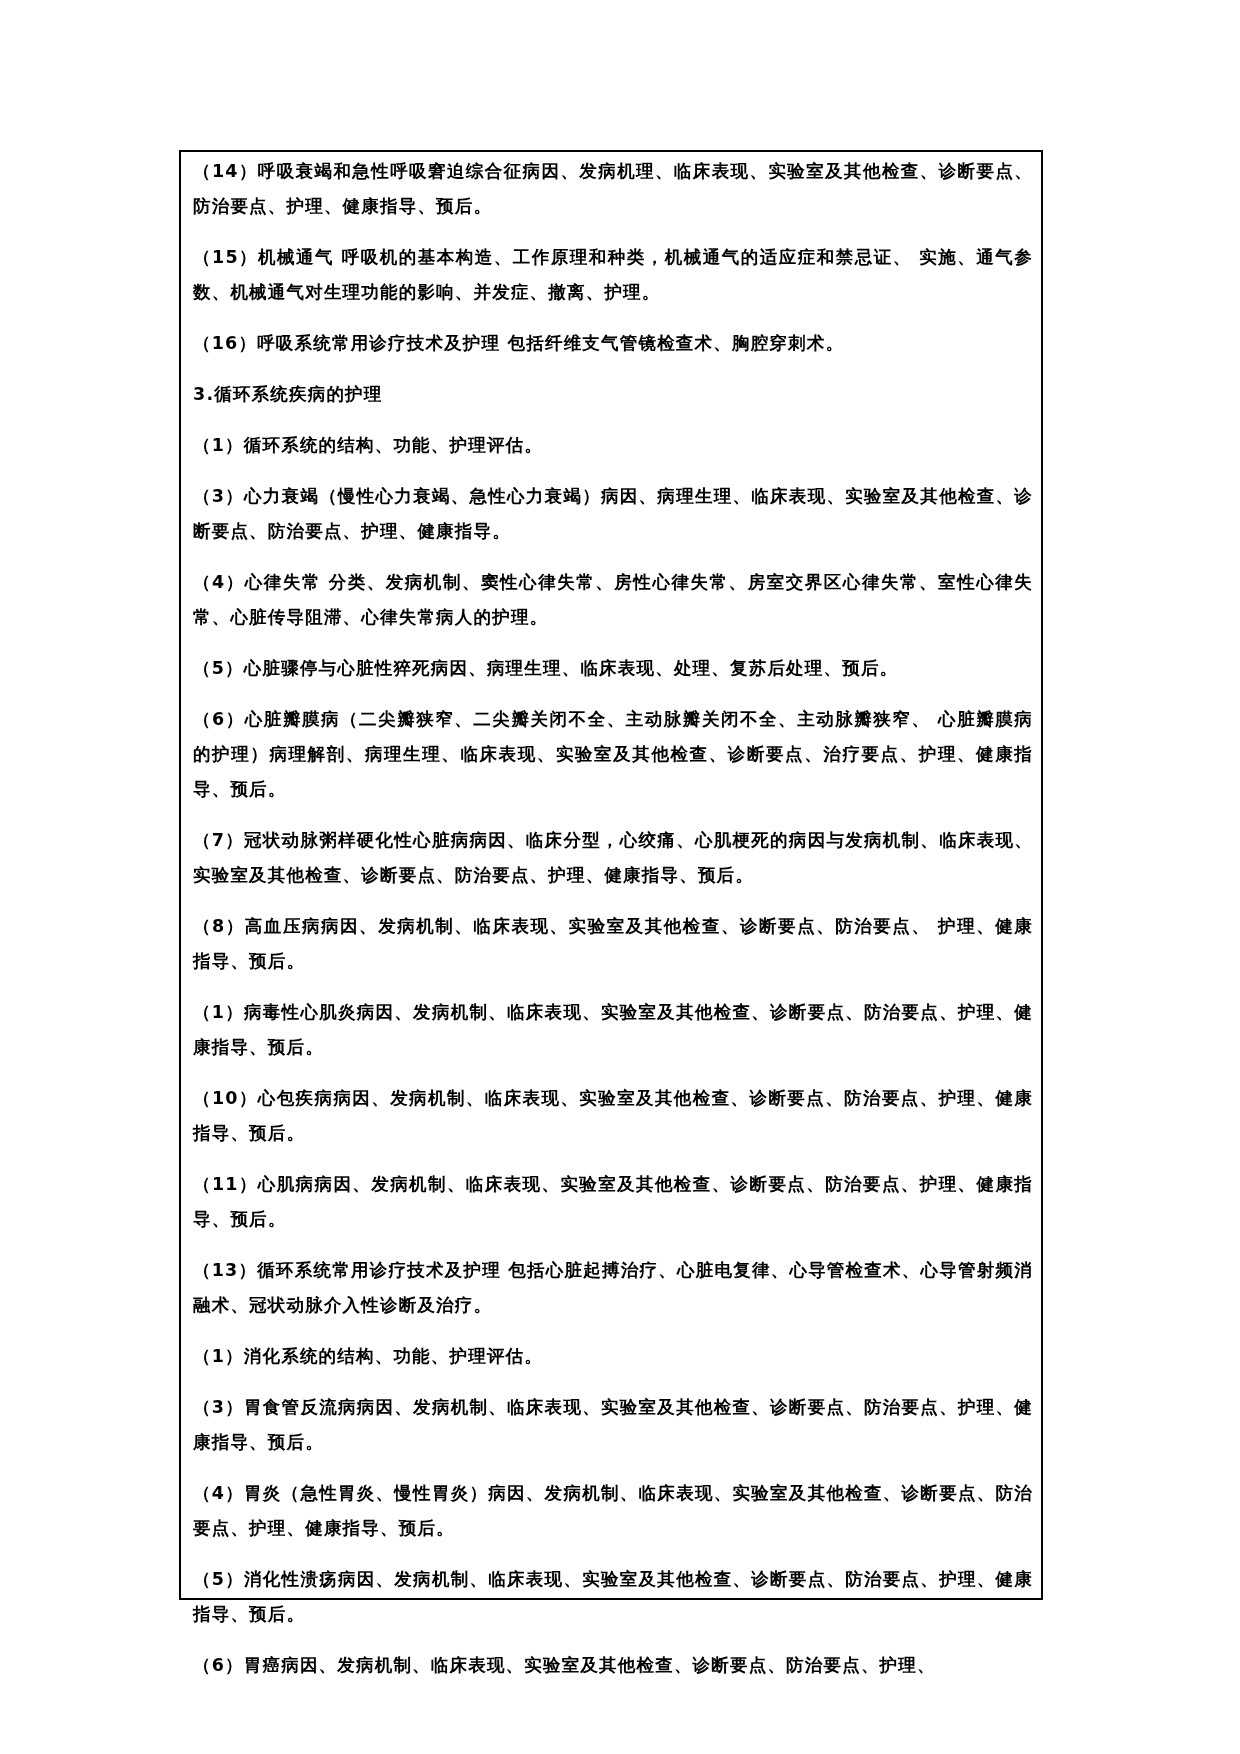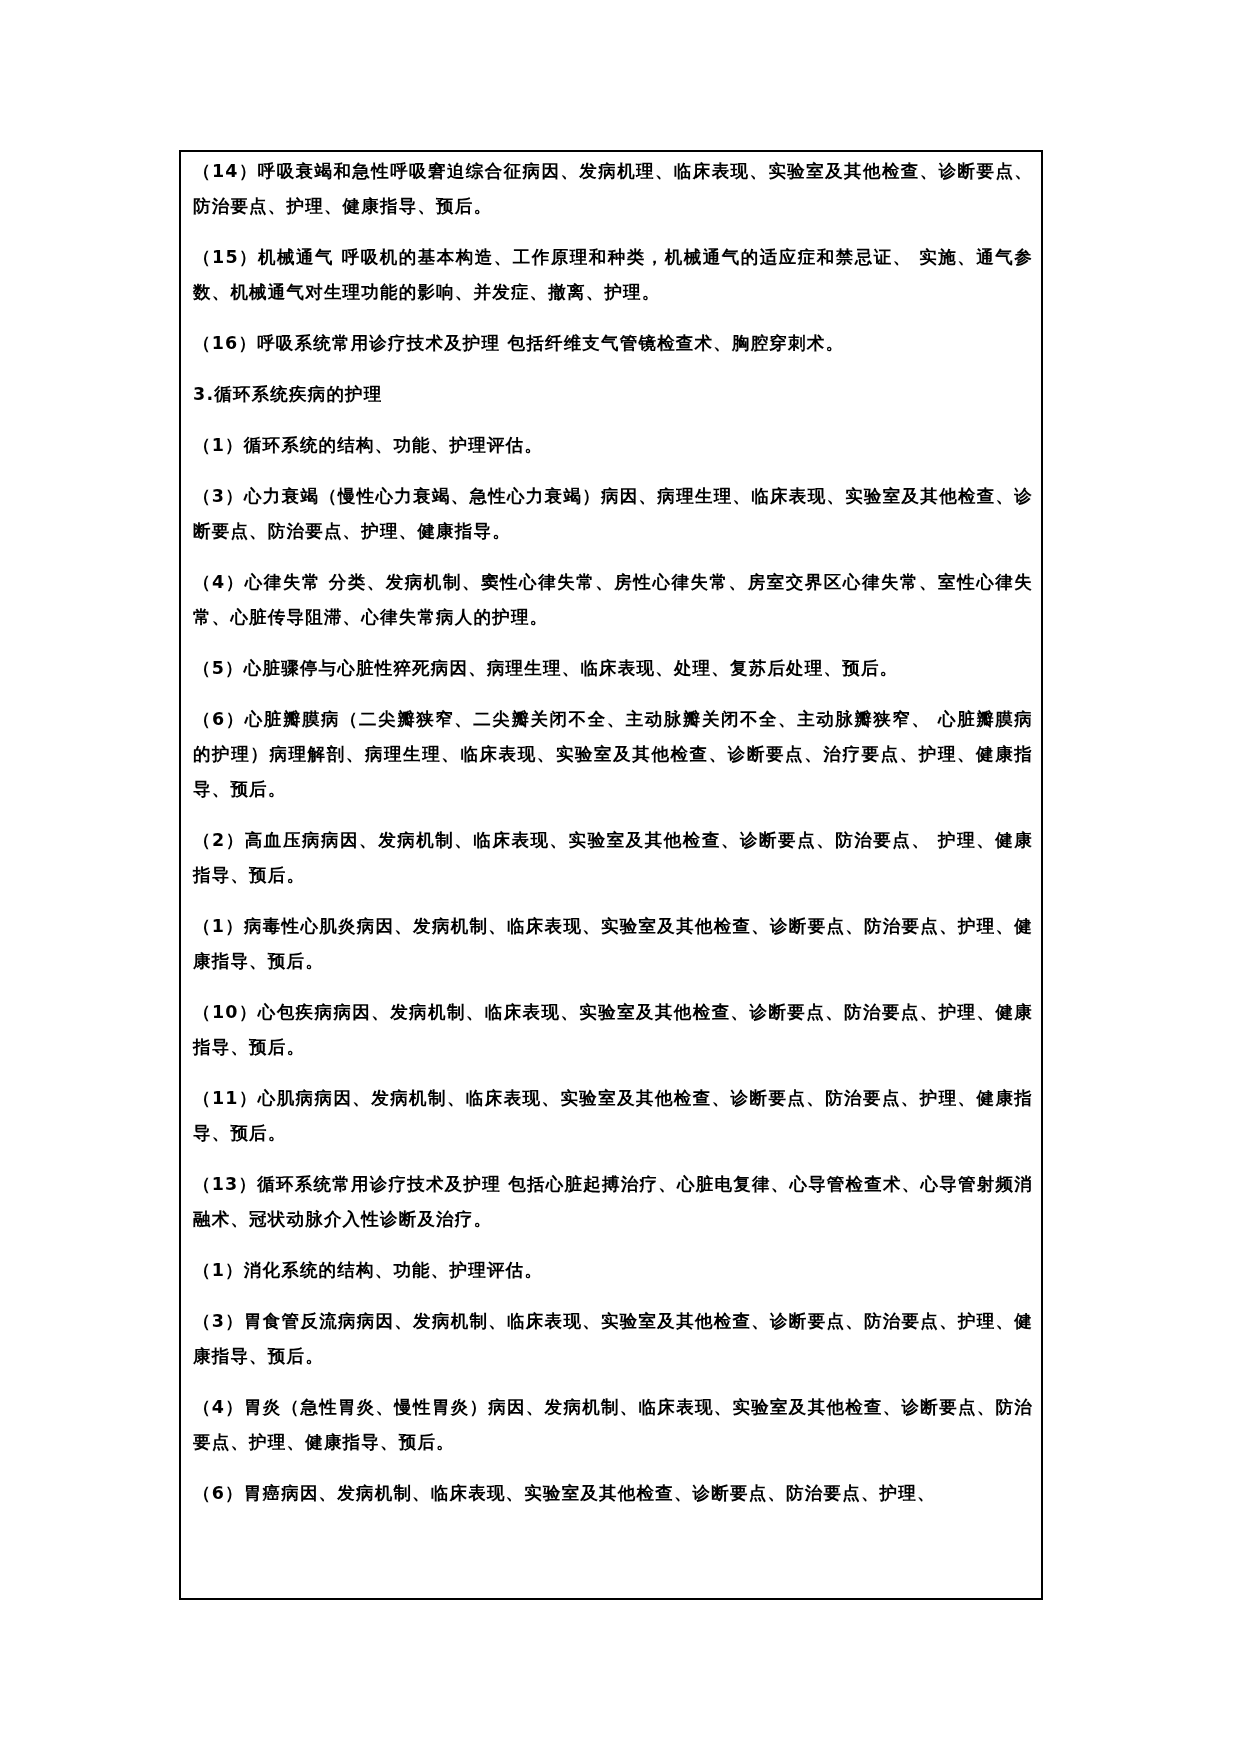--- a/index.html
+++ b/index.html
@@ -25,22 +25,24 @@
 <div class="page-box">
   <p class="para item">（14）呼吸衰竭和急性呼吸窘迫综合征病因、发病机理、临床表现、实验室及其他检查、诊断要点、防治要点、护理、健康指导、预后。</p>
   <p class="para item">（15）机械通气 呼吸机的基本构造、工作原理和种类，机械通气的适应症和禁忌证、 实施、通气参数、机械通气对生理功能的影响、并发症、撤离、护理。</p>
   <p class="para item">（16）呼吸系统常用诊疗技术及护理 包括纤维支气管镜检查术、胸腔穿刺术。</p>
   <p class="para heading">3.循环系统疾病的护理</p>
   <p class="para item">（1）循环系统的结构、功能、护理评估。</p>
   <p class="para item">（3）心力衰竭（慢性心力衰竭、急性心力衰竭）病因、病理生理、临床表现、实验室及其他检查、诊断要点、防治要点、护理、健康指导。</p>
   <p class="para item">（4）心律失常 分类、发病机制、窦性心律失常、房性心律失常、房室交界区心律失常、室性心律失常、心脏传导阻滞、心律失常病人的护理。</p>
   <p class="para item">（5）心脏骤停与心脏性猝死病因、病理生理、临床表现、处理、复苏后处理、预后。</p>
   <p class="para item">（6）心脏瓣膜病（二尖瓣狭窄、二尖瓣关闭不全、主动脉瓣关闭不全、主动脉瓣狭窄、 心脏瓣膜病的护理）病理解剖、病理生理、临床表现、实验室及其他检查、诊断要点、治疗要点、护理、健康指导、预后。</p>
-  <p class="para item">（2）高血压病病因、发病机制、临床表现、实验室及其他检查、诊断要点、防治要点、 护理、健康指导、预后。</p>
+  <p class="para item">（7）冠状动脉粥样硬化性心脏病病因、临床分型，心绞痛、心肌梗死的病因与发病机制、临床表现、实验室及其他检查、诊断要点、防治要点、护理、健康指导、预后。</p>
+  <p class="para item">（8）高血压病病因、发病机制、临床表现、实验室及其他检查、诊断要点、防治要点、 护理、健康指导、预后。</p>
   <p class="para item">（1）病毒性心肌炎病因、发病机制、临床表现、实验室及其他检查、诊断要点、防治要点、护理、健康指导、预后。</p>
   <p class="para item">（10）心包疾病病因、发病机制、临床表现、实验室及其他检查、诊断要点、防治要点、护理、健康指导、预后。</p>
   <p class="para item">（11）心肌病病因、发病机制、临床表现、实验室及其他检查、诊断要点、防治要点、护理、健康指导、预后。</p>
   <p class="para item">（13）循环系统常用诊疗技术及护理 包括心脏起搏治疗、心脏电复律、心导管检查术、心导管射频消融术、冠状动脉介入性诊断及治疗。</p>
   <p class="para item">（1）消化系统的结构、功能、护理评估。</p>
   <p class="para item">（3）胃食管反流病病因、发病机制、临床表现、实验室及其他检查、诊断要点、防治要点、护理、健康指导、预后。</p>
   <p class="para item">（4）胃炎（急性胃炎、慢性胃炎）病因、发病机制、临床表现、实验室及其他检查、诊断要点、防治要点、护理、健康指导、预后。</p>
+  <p class="para item">（5）消化性溃疡病因、发病机制、临床表现、实验室及其他检查、诊断要点、防治要点、护理、健康指导、预后。</p>
   <p class="para item">（6）胃癌病因、发病机制、临床表现、实验室及其他检查、诊断要点、防治要点、护理、</p>
 </div>
 
 </body></html>

